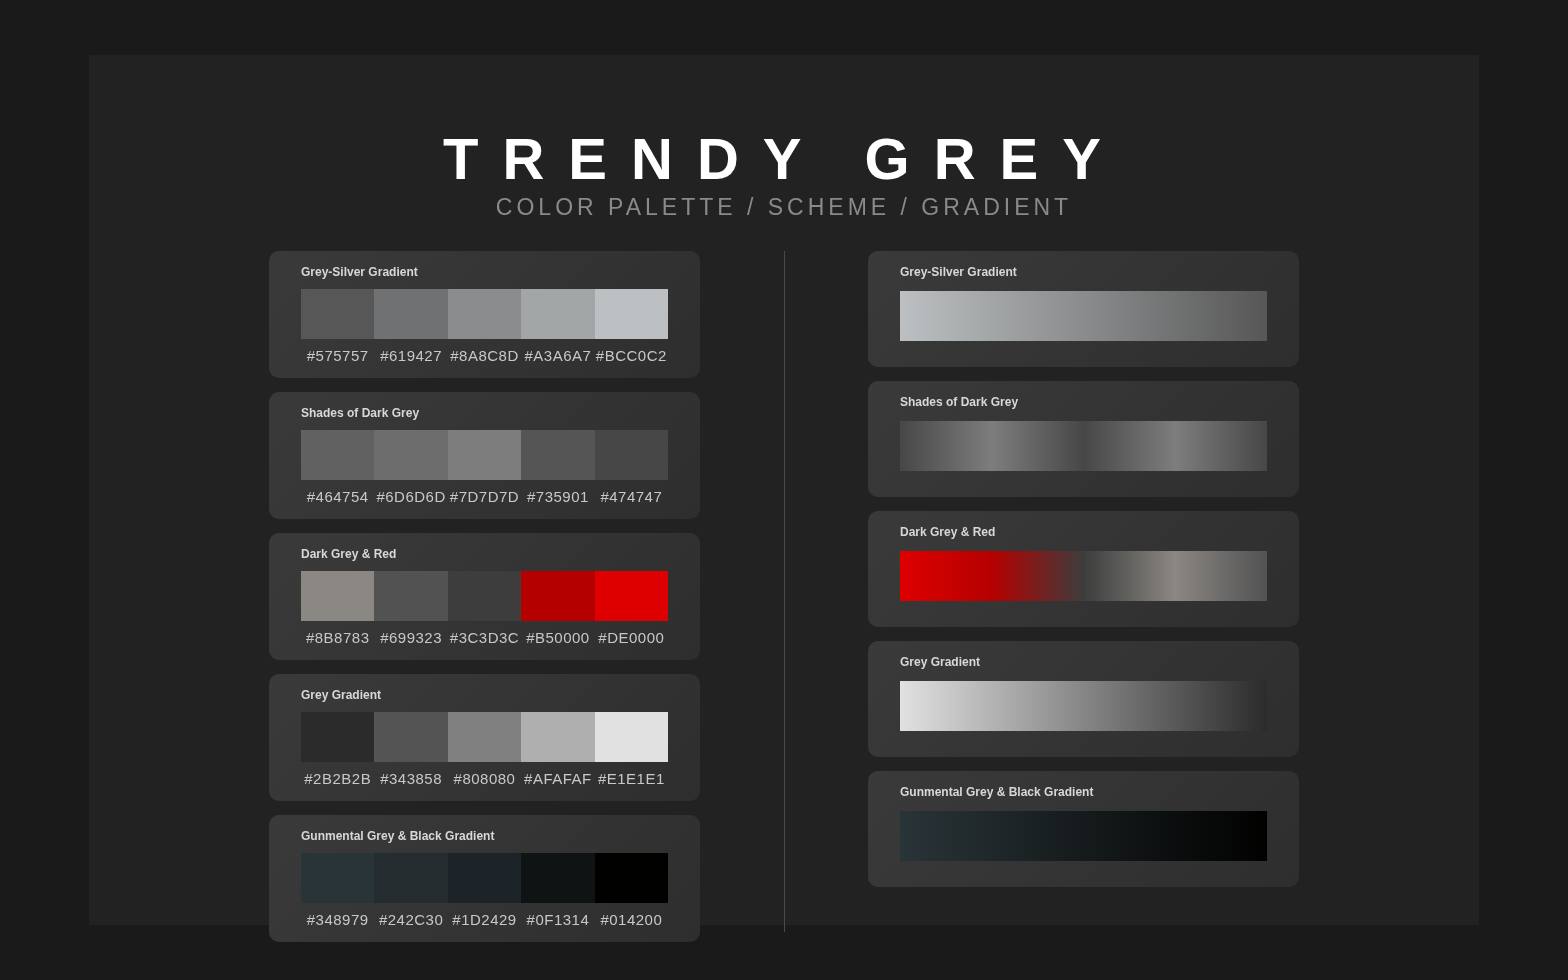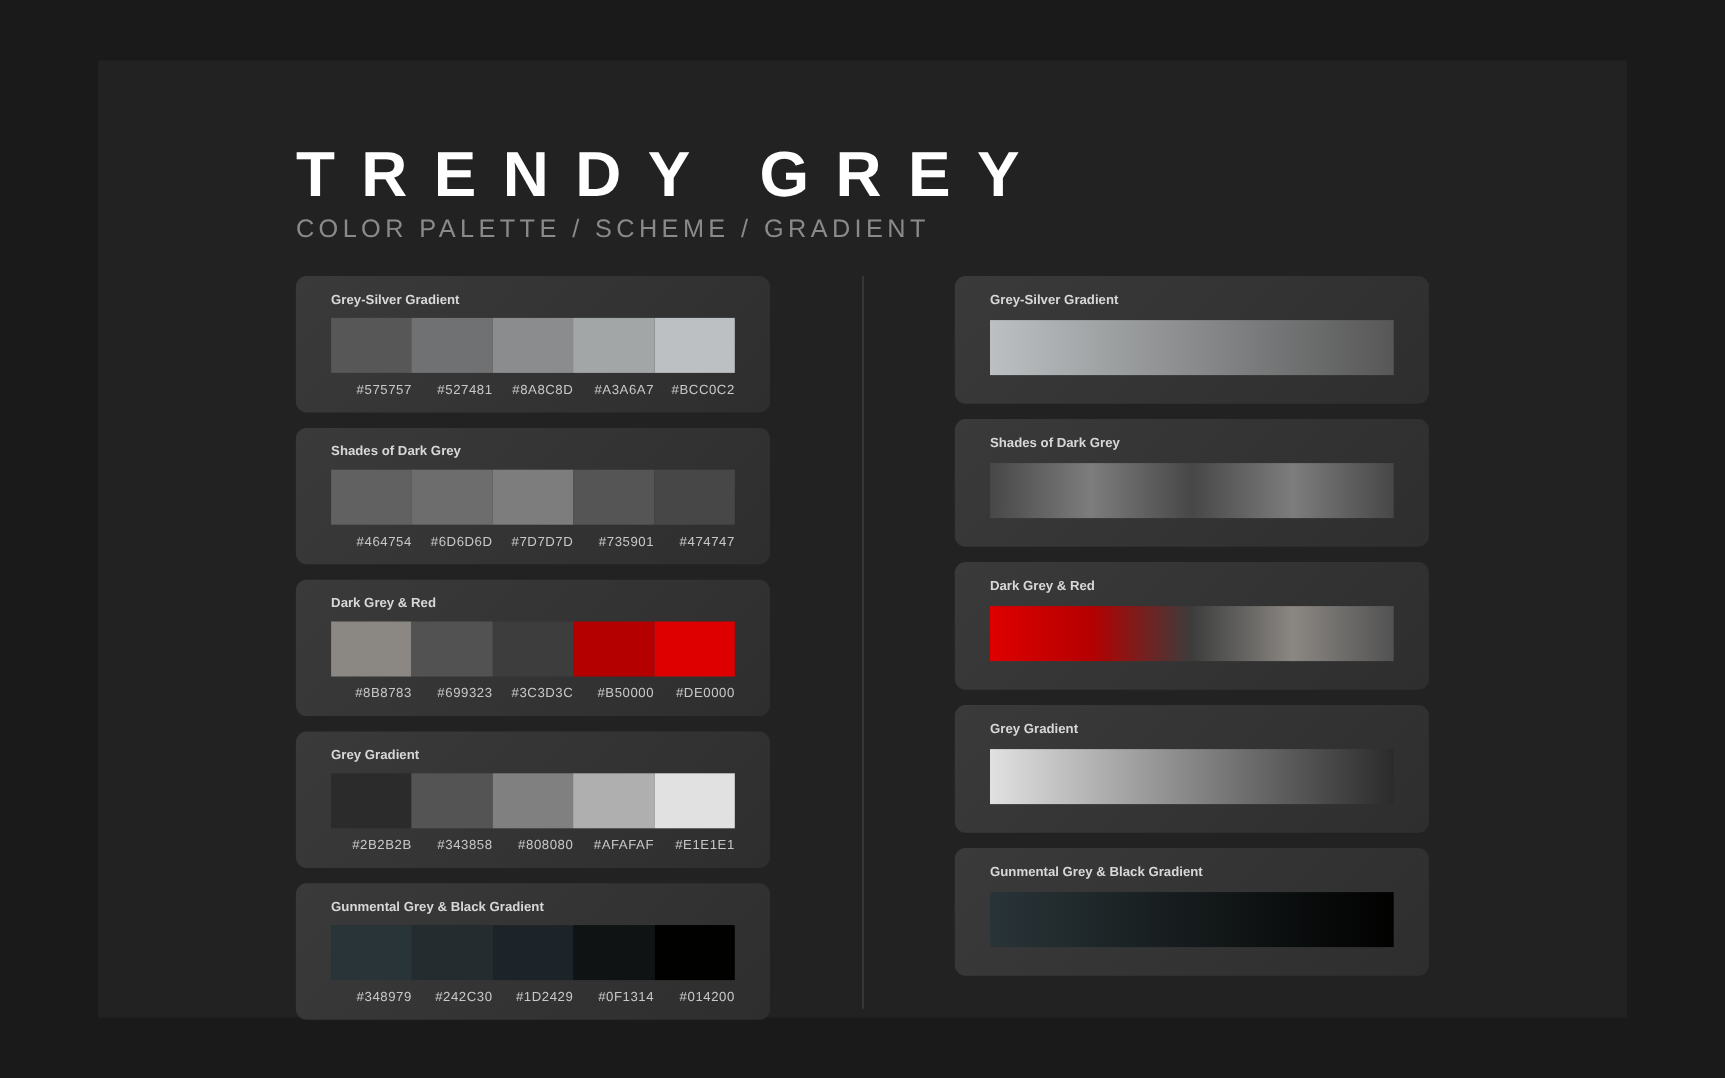--- a/index.html
+++ b/index.html
@@ -13,21 +13,21 @@
   align-items: center;
   justify-content: center;
 }
 .canvas {
   background: #222222;
   width: 1390px;
   height: 870px;
   position: relative;
   padding: 70px 180px 0 180px;
 }
-.header { text-align: left; margin-bottom: 30px; }
+.header { text-align: center; margin-bottom: 30px; }
 .title {
   font-size: 58px;
   font-weight: 700;
   letter-spacing: 24px;
   color: #ffffff;
 }
 .subtitle {
   font-size: 23px;
   letter-spacing: 4px;
   color: #8a8a8a;
@@ -56,22 +56,22 @@
   font-size: 12px;
   font-weight: 600;
   color: #d8d8d8;
   margin-bottom: 10px;
 }
 .swatches { display: flex; }
 .swatch { flex: 1; height: 50px; }
 .labels { display: flex; margin-top: 8px; }
 .label {
   flex: 1;
-  text-align: right;
-  font-size: 12px;
+  text-align: center;
+  font-size: 15px;
   color: #c8c8c8;
   letter-spacing: 0.5px;
 }
 .gradient-bar { height: 50px; }
 .gcard .card-title { margin-bottom: 12px; }
 .gcard { padding-bottom: 26px; }
 </style>
 </head>
 <body>
 
@@ -87,21 +87,21 @@
           <div class="card-title">Grey-Silver Gradient</div>
           <div class="swatches">
             <div class="swatch" style="background: rgb(87, 87, 87);"></div>
             <div class="swatch" style="background: rgb(112, 113, 114);"></div>
             <div class="swatch" style="background: rgb(138, 140, 141);"></div>
             <div class="swatch" style="background: rgb(163, 166, 167);"></div>
             <div class="swatch" style="background: rgb(188, 192, 194);"></div>
           </div>
           <div class="labels">
             <div class="label">#575757</div>
-            <div class="label">#527481</div>
+            <div class="label">#619427</div>
             <div class="label">#8A8C8D</div>
             <div class="label">#A3A6A7</div>
             <div class="label">#BCC0C2</div>
           </div>
         </div>
         <div class="card">
           <div class="card-title">Shades of Dark Grey</div>
           <div class="swatches">
             <div class="swatch" style="background: rgb(97, 97, 97);"></div>
             <div class="swatch" style="background: rgb(109, 109, 109);"></div>

